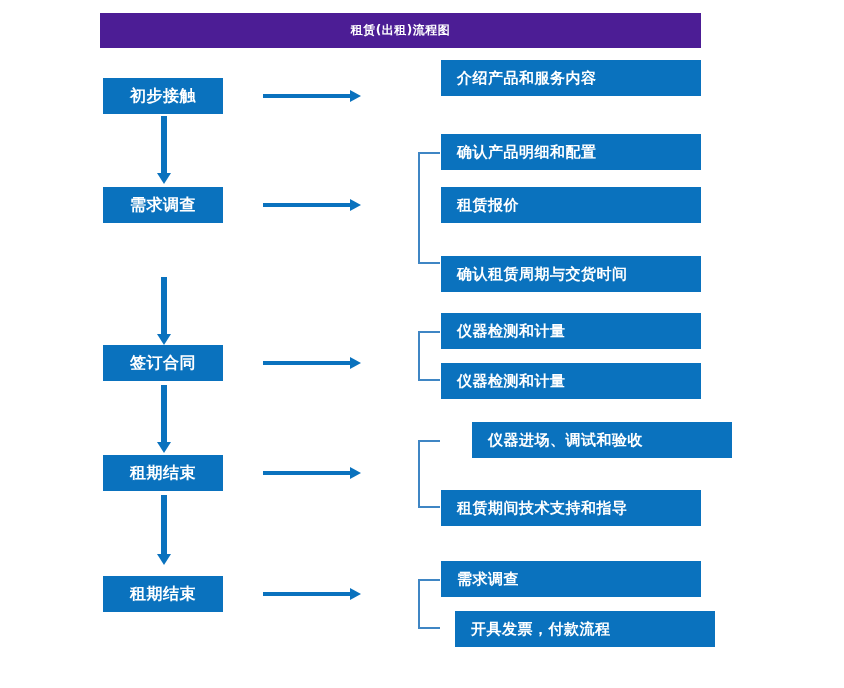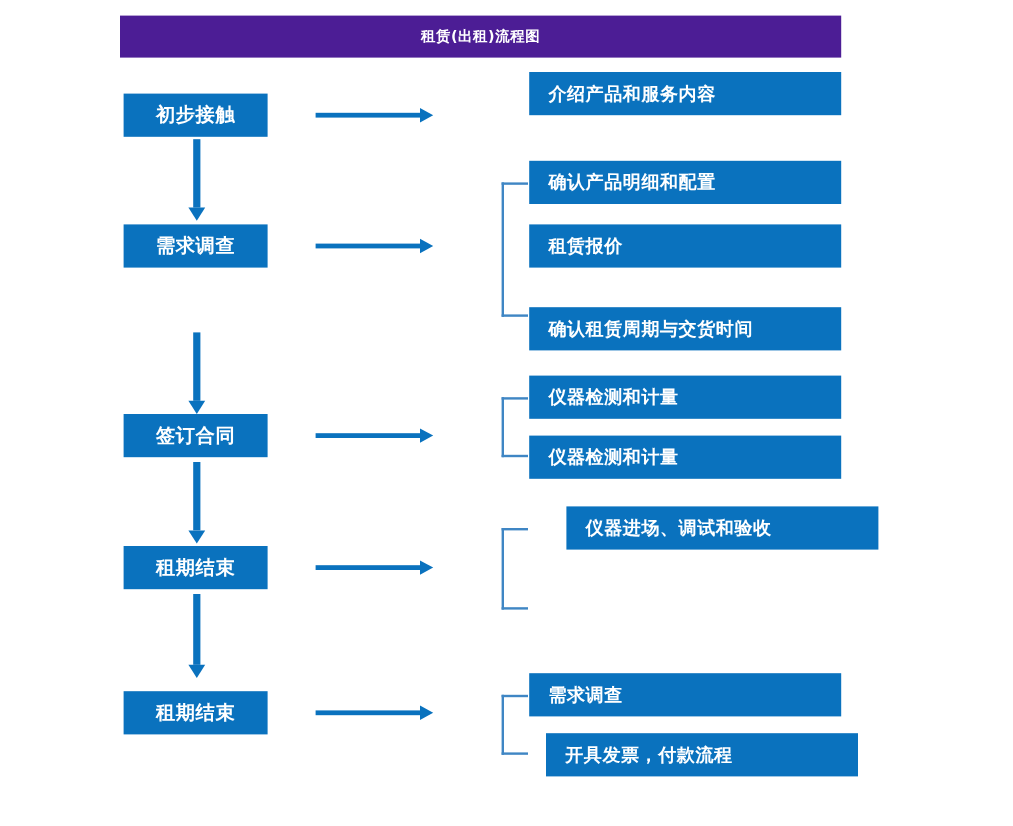--- a/index.html
+++ b/index.html
@@ -175,20 +175,21 @@
     <div class="head"></div>
   </div>
 
   <div class="stage-box" style="top:455px;">租期结束</div>
   <div class="h-arrow" style="top:466px;">
     <div class="shaft"></div>
     <div class="head"></div>
   </div>
   <div class="bracket" style="top:440px; height:68px;"></div>
   <div class="detail-box" style="top:422px;margin-left:31px;">仪器进场、调试和验收</div>
+  <div class="detail-box" style="top:490px;">租赁期间技术支持和指导</div>
 
   <div class="v-arrow" style="top:495px; height:70px;">
     <div class="shaft" style="height:59px;"></div>
     <div class="head"></div>
   </div>
 
   <div class="stage-box" style="top:576px;">租期结束</div>
   <div class="h-arrow" style="top:587px;">
     <div class="shaft"></div>
     <div class="head"></div>

